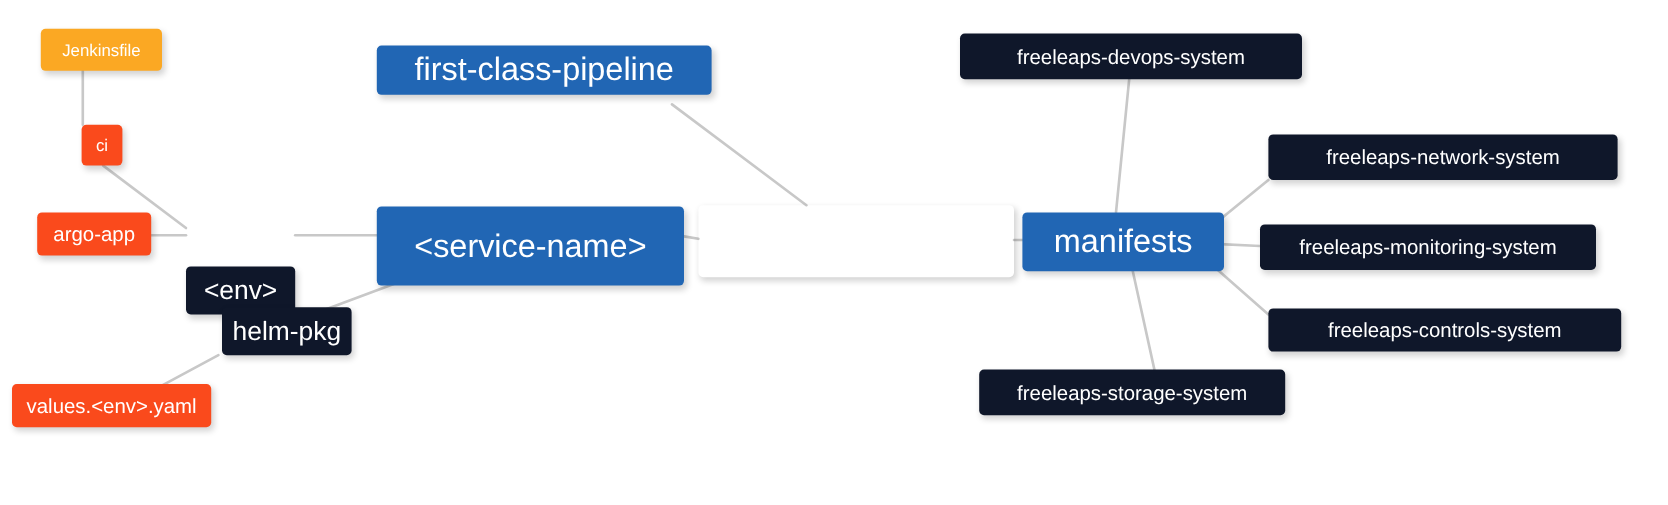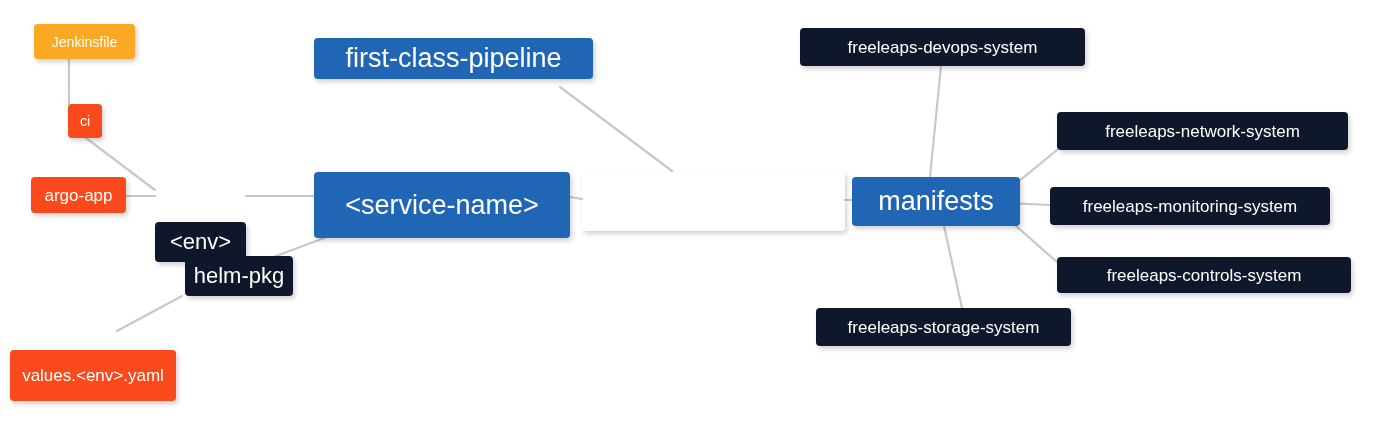--- a/index.html
+++ b/index.html
@@ -109,21 +109,21 @@
       </div>
       <div class="node tier-leaf c-red" style="left: 31px; top: 177px; width: 95px; height: 36px;">
         <span class="node-label">argo-app</span>
       </div>
       <div class="node tier-sub c-green" style="left: 155px; top: 176px; width: 91px; height: 40px; margin-top: 46px;">
         <span class="node-label">&lt;env&gt;</span>
       </div>
       <div class="node tier-sub c-green" style="left: 152px; top: 256px; width: 108px; height: 40px; margin-left: 33px;">
         <span class="node-label">helm-pkg</span>
       </div>
-      <div class="node tier-leaf c-red" style="left: 10px; top: 350px; width: 166px; height: 51px; align-items: center;">
+      <div class="node tier-leaf c-red" style="left: 10px; top: 320px; width: 166px; height: 36px; align-items: center;">
         <span class="node-label">values.&lt;env&gt;.yaml</span>
       </div>
       <div class="node tier-main c-blue" style="left: 314px; top: 38px; width: 279px; height: 41px;">
         <span class="node-label">first-class-pipeline</span>
       </div>
       <div class="node tier-main c-blue" style="left: 314px; top: 172px; width: 256px; height: 66px;">
         <span class="node-label">&lt;service-name&gt;</span>
       </div>
       <div class="node tier-root c-root" style="left: 582px; top: 171px; width: 263px; height: 60px;">
         <span class="node-label">freeleaps-ops</span>

